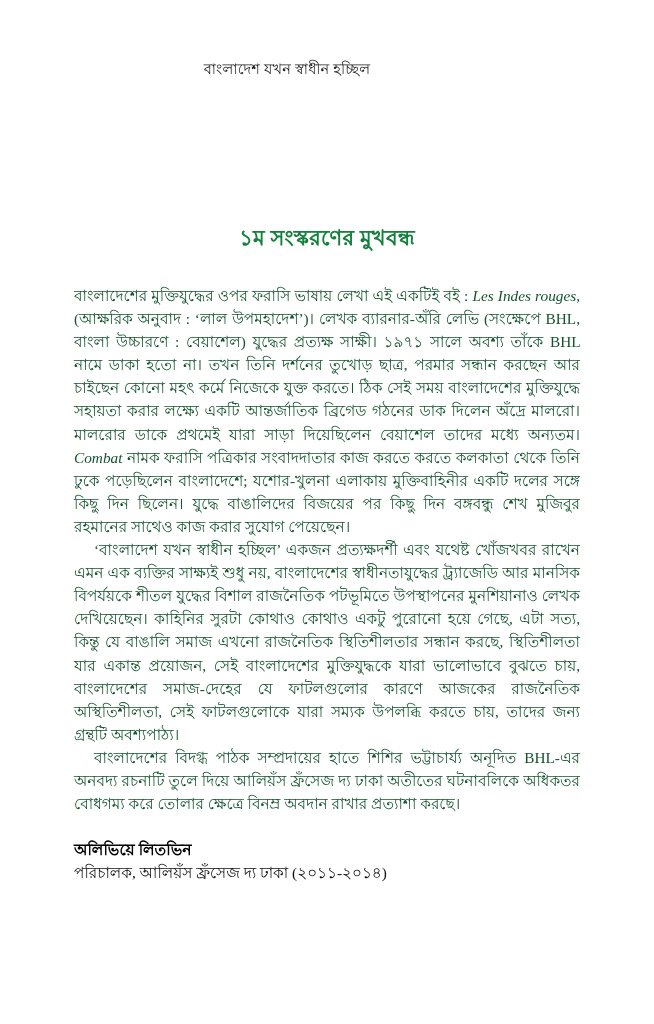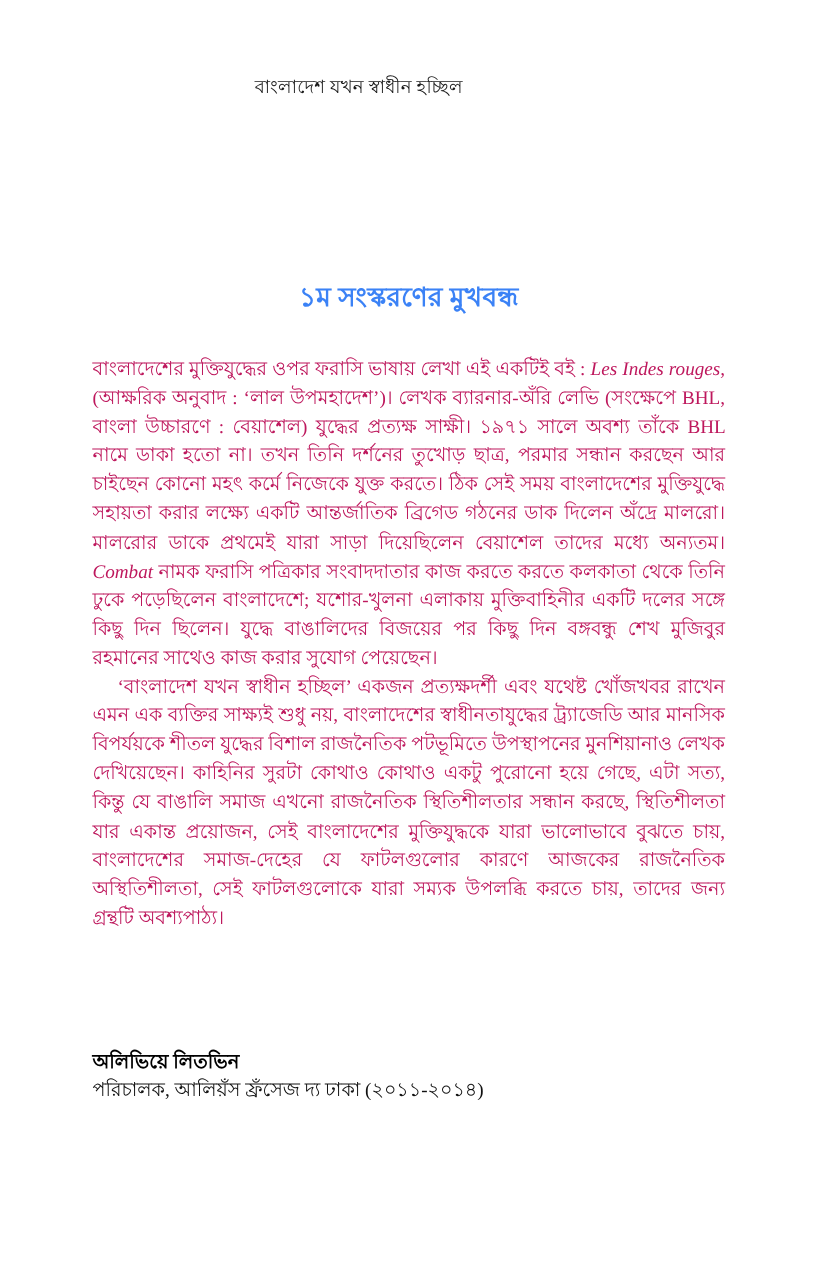--- a/index.html
+++ b/index.html
@@ -33,36 +33,36 @@
   }
   .page-title {
     position: absolute;
     top: 222px;
     left: 0;
     width: 654px;
     text-align: center;
     font-size: 21px;
     font-weight: bold;
     letter-spacing: 0.3px;
-    color: #3b82f6;
+    color: #15803d;
   }
   .body-block {
     position: absolute;
     top: 284px;
     left: 74px;
     width: 506px;
   }
   p.para {
     margin: 0;
     padding: 0;
     font-size: 15.3px;
     line-height: 23.1px;
     text-align: justify;
     text-justify: inter-word;
-    color: #be185d;
+    color: #14532d;
     hyphens: none;
   }
   p.para.indented {
     text-indent: 20px;
   }
   .latin-italic {
     font-family: "Liberation Serif", "DejaVu Serif", serif;
     font-style: italic;
   }
   .latin-upright {
@@ -104,20 +104,21 @@
   <div class="running-header">বাংলাদেশ যখন স্বাধীন হচ্ছিল</div>
 
   <div class="page-title">১ম সংস্করণের মুখবন্ধ</div>
 
   <div class="body-block">
 
     <p class="para"><span>বাংলাদেশের মুক্তিযুদ্ধের ওপর ফরাসি ভাষায় লেখা এই একটিই বই : </span><span class="latin-italic">Les Indes rouges,</span><span> (আক্ষরিক অনুবাদ : ‘লাল উপমহাদেশ’)। লেখক ব্যারনার-অঁরি লেভি (সংক্ষেপে </span><span class="latin-upright">BHL</span><span>, বাংলা উচ্চারণে : বেয়াশেল) যুদ্ধের প্রত্যক্ষ সাক্ষী। ১৯৭১ সালে অবশ্য তাঁকে </span><span class="latin-upright">BHL</span><span> নামে ডাকা হতো না। তখন তিনি দর্শনের তুখোড় ছাত্র, পরমার সন্ধান করছেন আর চাইছেন কোনো মহৎ কর্মে নিজেকে যুক্ত করতে। ঠিক সেই সময় বাংলাদেশের মুক্তিযুদ্ধে সহায়তা করার লক্ষ্যে একটি আন্তর্জাতিক ব্রিগেড গঠনের ডাক দিলেন অঁদ্রে মালরো। মালরোর ডাকে প্রথমেই যারা সাড়া দিয়েছিলেন বেয়াশেল তাদের মধ্যে অন্যতম। </span><span class="latin-italic">Combat</span><span> নামক ফরাসি পত্রিকার সংবাদদাতার কাজ করতে করতে কলকাতা থেকে তিনি ঢুকে পড়েছিলেন বাংলাদেশে; যশোর-খুলনা এলাকায় মুক্তিবাহিনীর একটি দলের সঙ্গে কিছু দিন ছিলেন। যুদ্ধে বাঙালিদের বিজয়ের পর কিছু দিন বঙ্গবন্ধু শেখ মুজিবুর রহমানের সাথেও কাজ করার সুযোগ পেয়েছেন।</span></p>
 
     <p class="para indented">‘বাংলাদেশ যখন স্বাধীন হচ্ছিল’ একজন প্রত্যক্ষদর্শী এবং যথেষ্ট খোঁজখবর রাখেন এমন এক ব্যক্তির সাক্ষ্যই শুধু নয়, বাংলাদেশের স্বাধীনতাযুদ্ধের ট্র্যাজেডি আর মানসিক বিপর্যয়কে শীতল যুদ্ধের বিশাল রাজনৈতিক পটভূমিতে উপস্থাপনের মুনশিয়ানাও লেখক দেখিয়েছেন। কাহিনির সুরটা কোথাও কোথাও একটু পুরোনো হয়ে গেছে, এটা সত্য, কিন্তু যে বাঙালি সমাজ এখনো রাজনৈতিক স্থিতিশীলতার সন্ধান করছে, স্থিতিশীলতা যার একান্ত প্রয়োজন, সেই বাংলাদেশের মুক্তিযুদ্ধকে যারা ভালোভাবে বুঝতে চায়, বাংলাদেশের সমাজ-দেহের যে ফাটলগুলোর কারণে আজকের রাজনৈতিক অস্থিতিশীলতা, সেই ফাটলগুলোকে যারা সম্যক উপলব্ধি করতে চায়, তাদের জন্য গ্রন্থটি অবশ্যপাঠ্য।</p>
 
+    <p class="para indented"><span>বাংলাদেশের বিদগ্ধ পাঠক সম্প্রদায়ের হাতে শিশির ভট্টাচার্য্য অনূদিত </span><span class="latin-upright">BHL</span><span>-এর অনবদ্য রচনাটি তুলে দিয়ে আলিয়ঁস ফ্রঁসেজ দ্য ঢাকা অতীতের ঘটনাবলিকে অধিকতর বোধগম্য করে তোলার ক্ষেত্রে বিনম্র অবদান রাখার প্রত্যাশা করছে।</span></p>
 
   </div>
 
   <div class="signature">
     <div class="signature-name">অলিভিয়ে লিতভিন</div>
     <div class="signature-role">পরিচালক, আলিয়ঁস ফ্রঁসেজ দ্য ঢাকা (২০১১-২০১৪)</div>
   </div>
 
 
 </div>

